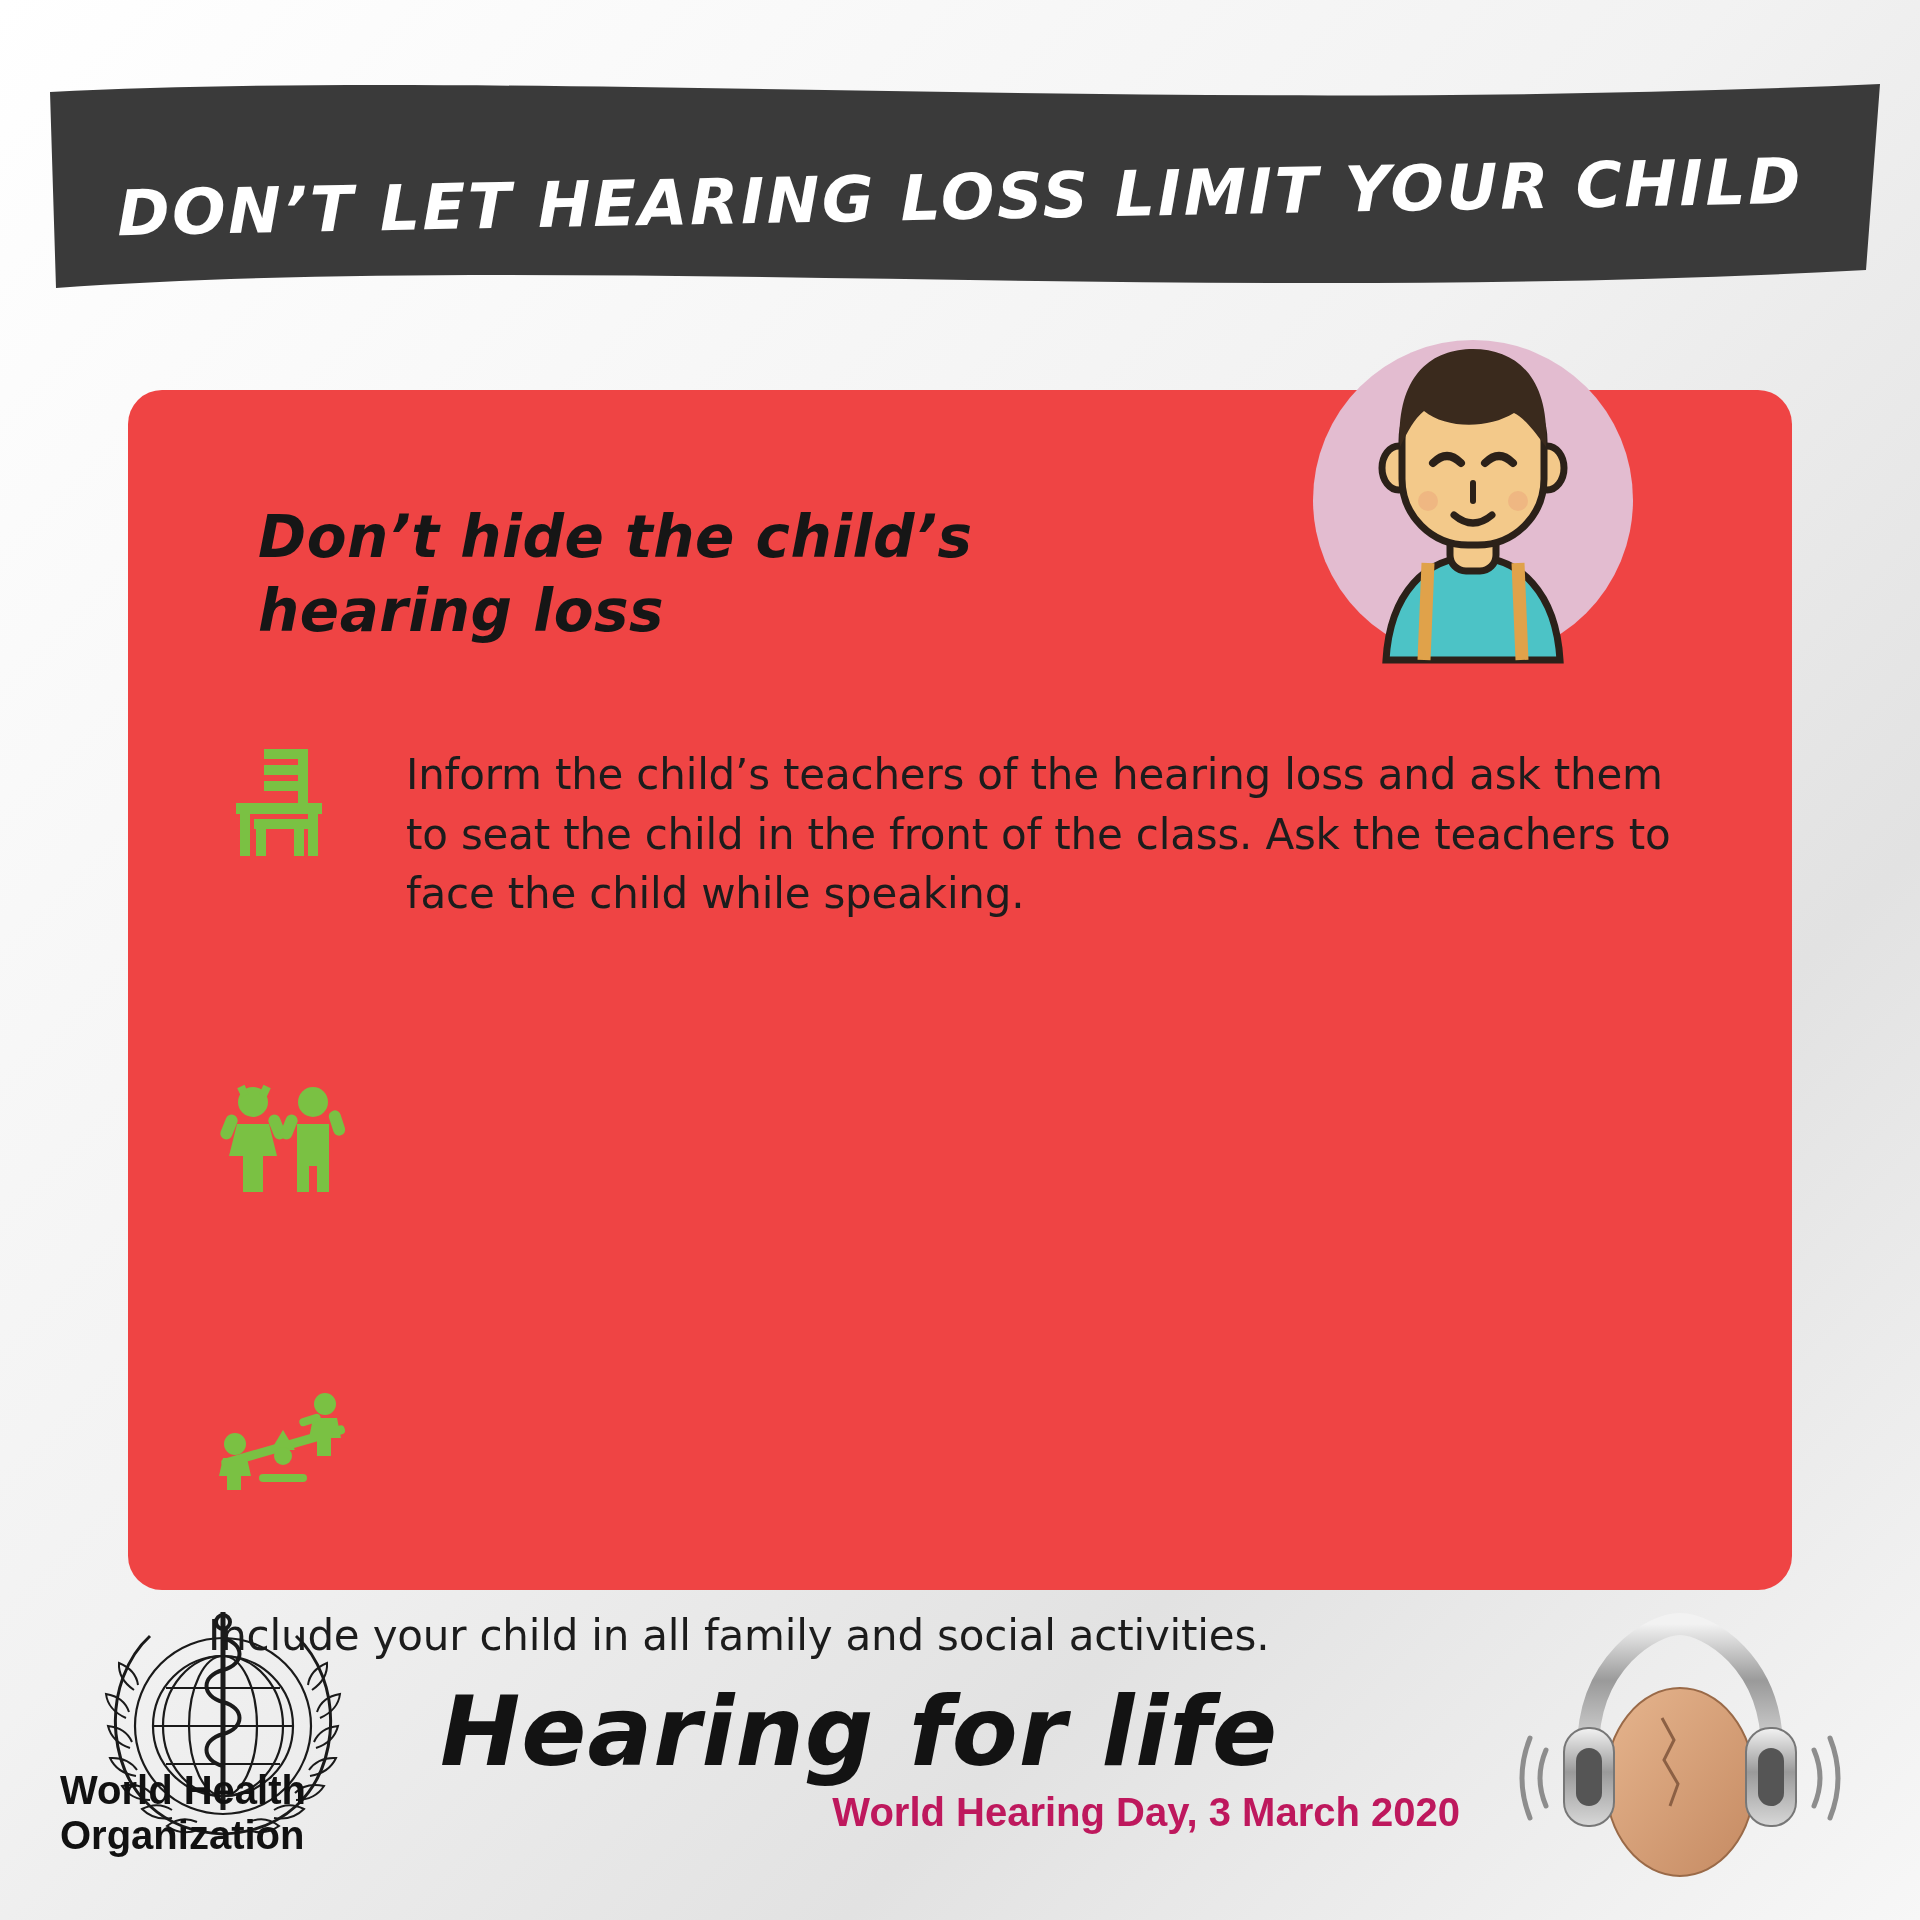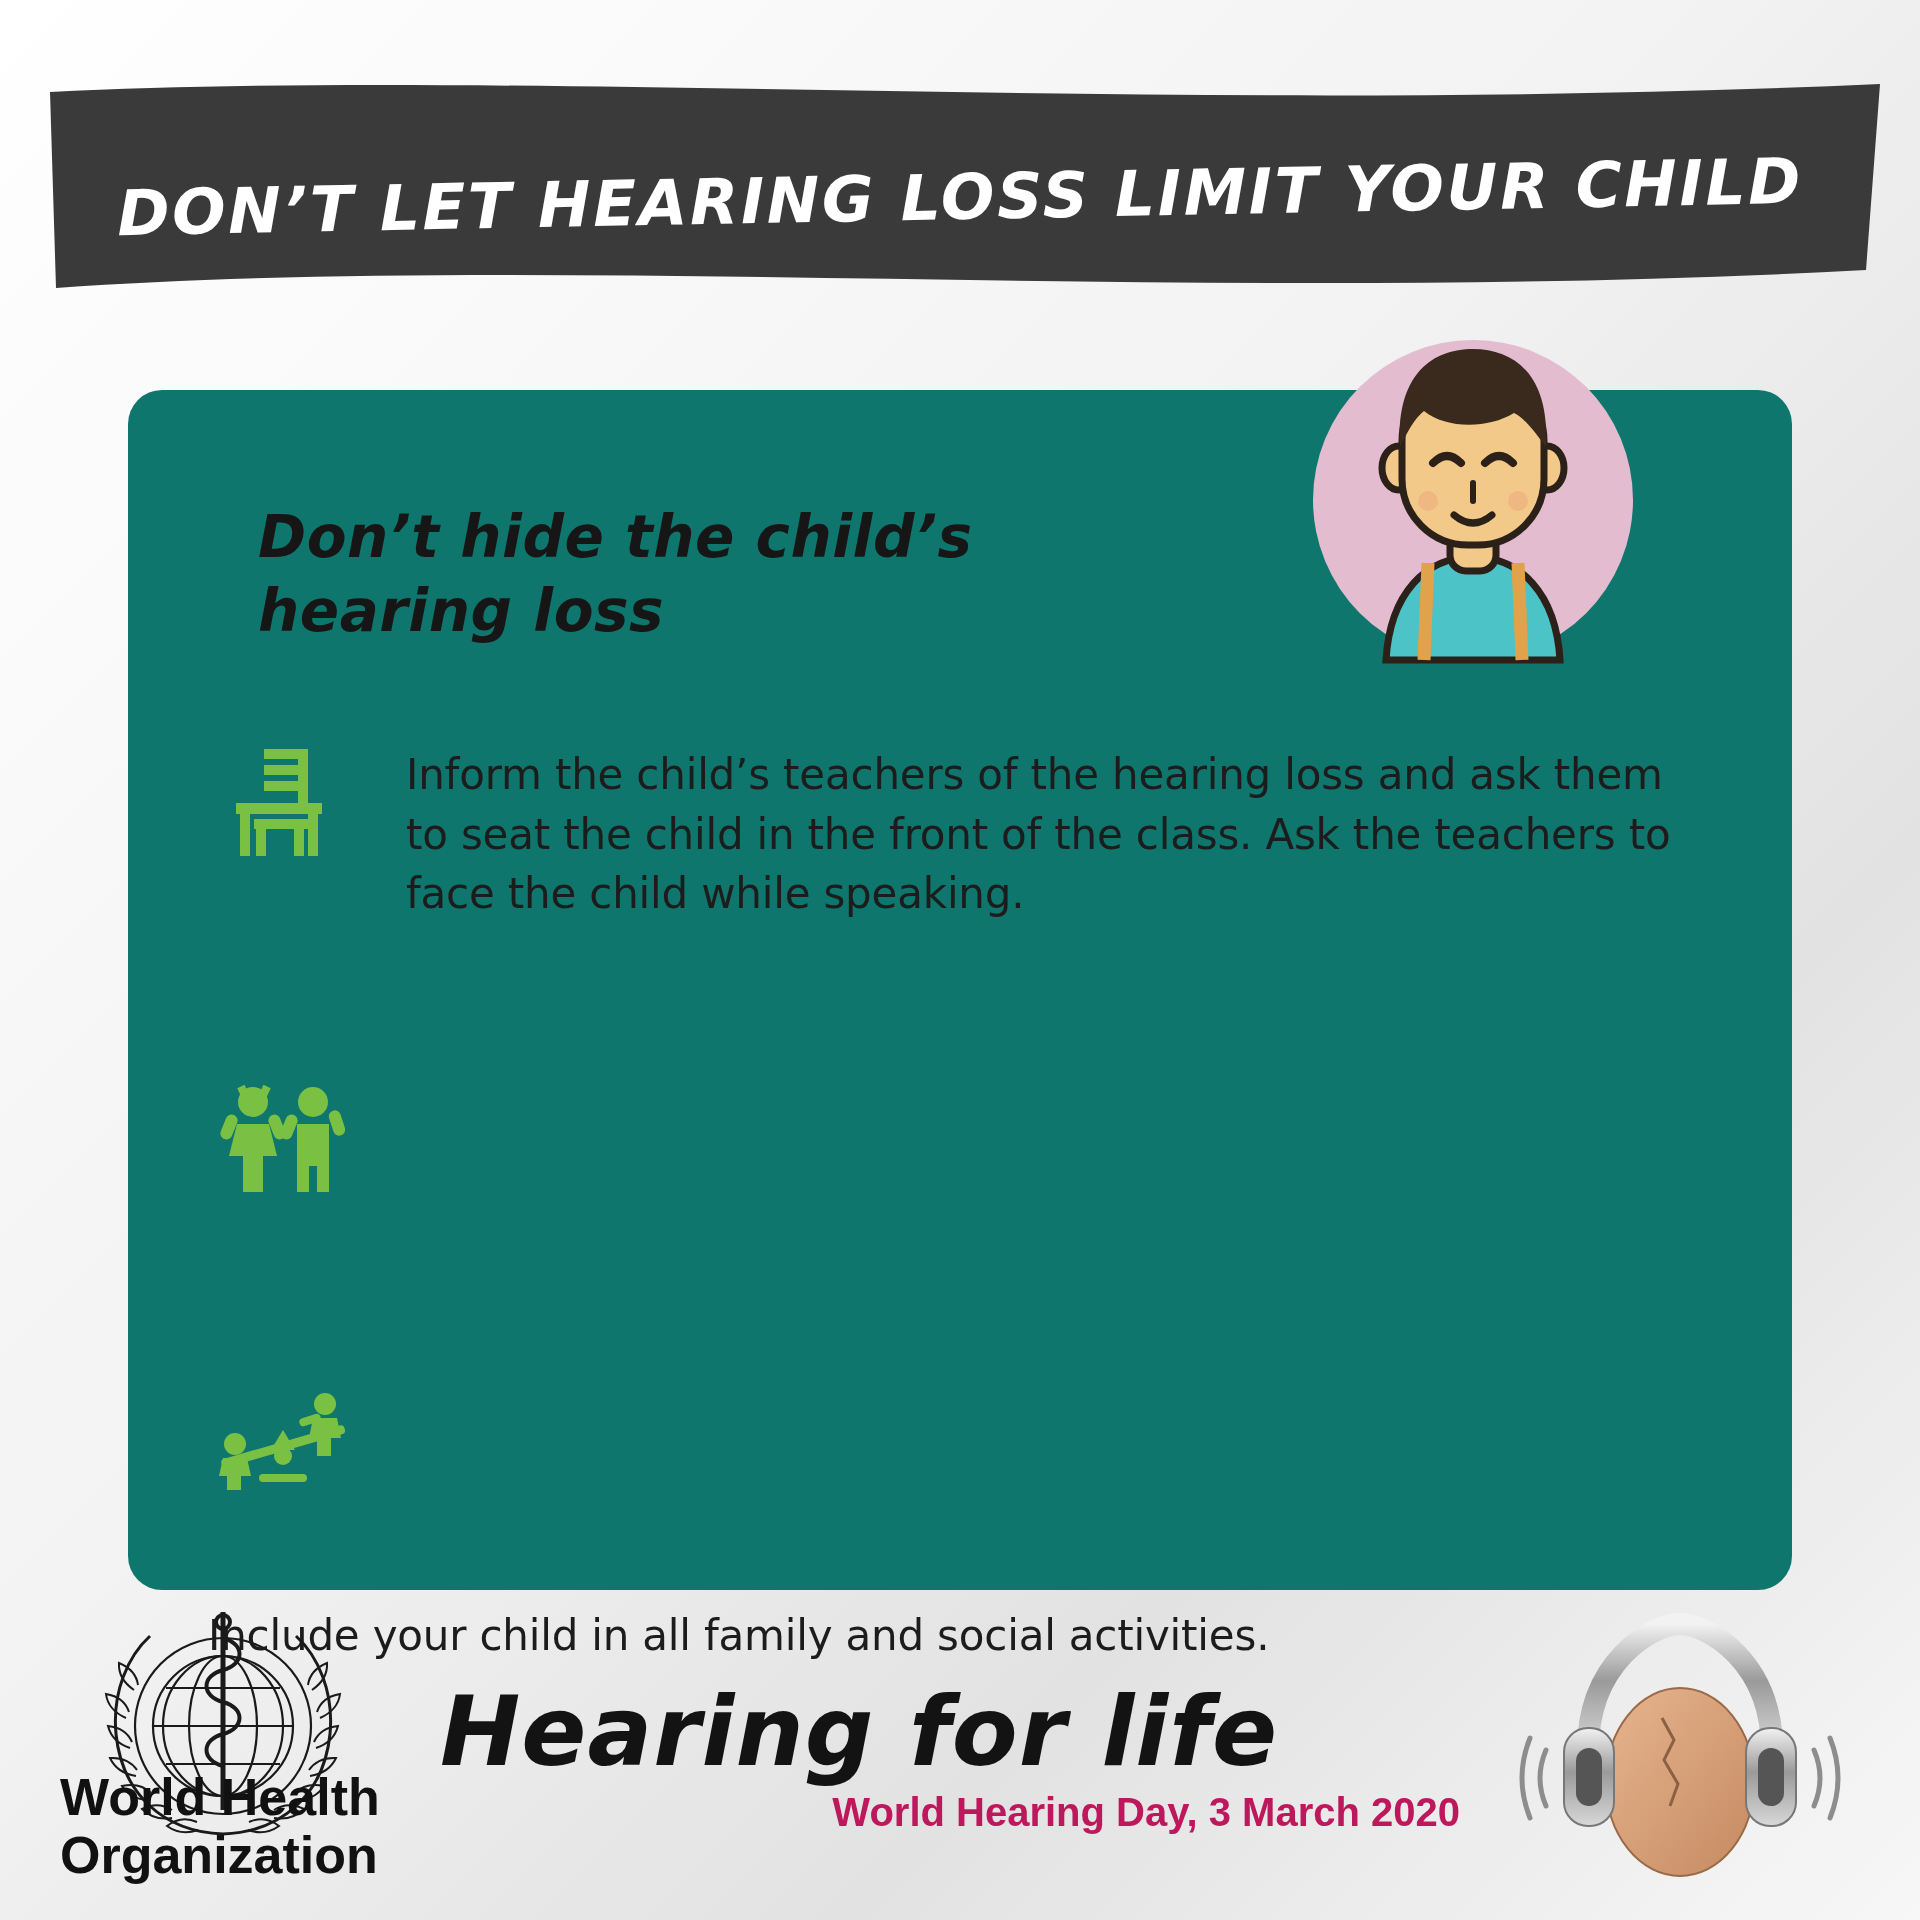--- a/index.html
+++ b/index.html
@@ -50,21 +50,21 @@
     box-sizing: border-box;
   }
 
   
   #card {
     position: absolute;
     left: 128px;
     top: 390px;
     width: 1664px;
     height: 1200px;
-    background: #0f766e;
+    background: #ef4444;
     border-radius: 34px;
   }
 
   #card-heading {
     position: absolute;
     left: 130px;
     top: 110px;
     width: 920px;
     color: #161616;
     font-family: "DejaVu Sans", sans-serif;
@@ -121,21 +121,21 @@
     width: 290px;
     height: 300px;
   }
   #who-name {
     position: absolute;
     left: 60px;
     top: 1768px;
     width: 330px;
     font-family: "Liberation Sans", sans-serif;
     font-weight: bold;
-    font-size: 52px;
+    font-size: 40px;
     line-height: 1.12;
     color: #111111;
   }
   #tagline {
     position: absolute;
     left: 440px;
     top: 1676px;
     width: 1020px;
     font-family: "DejaVu Sans", sans-serif;
     font-style: italic;

